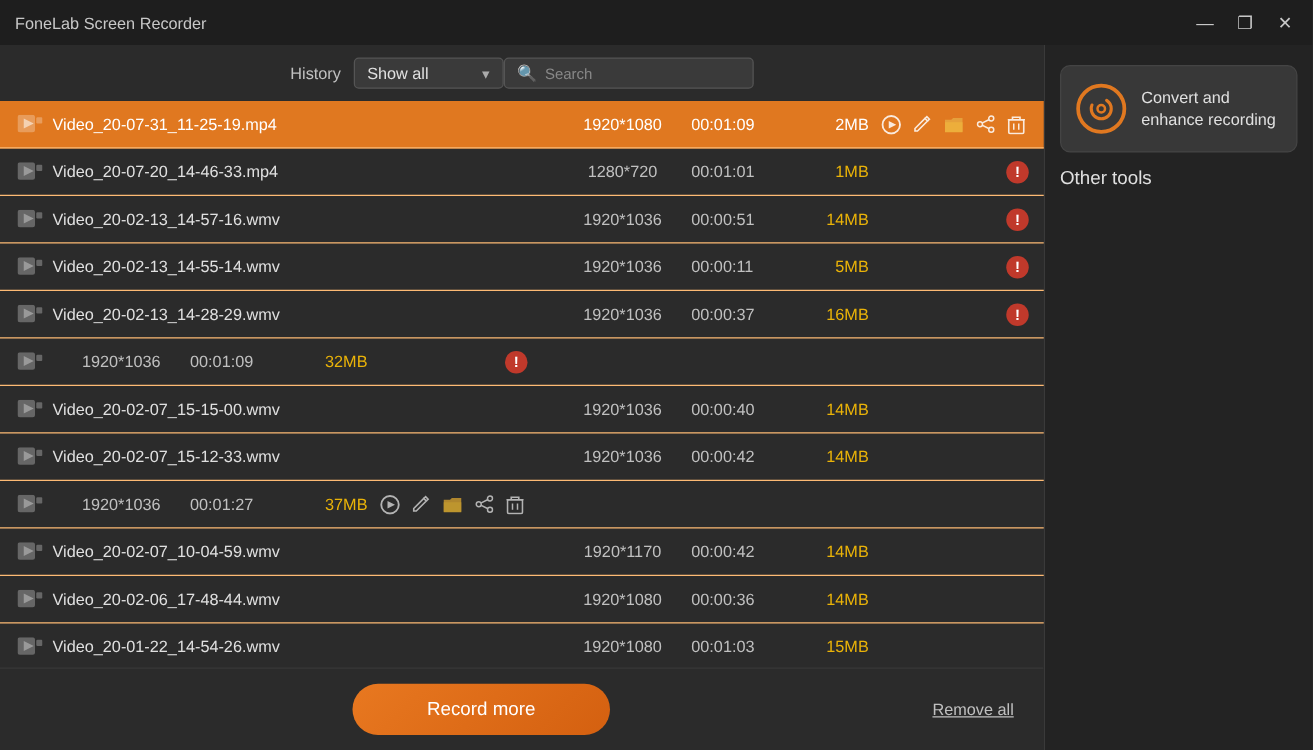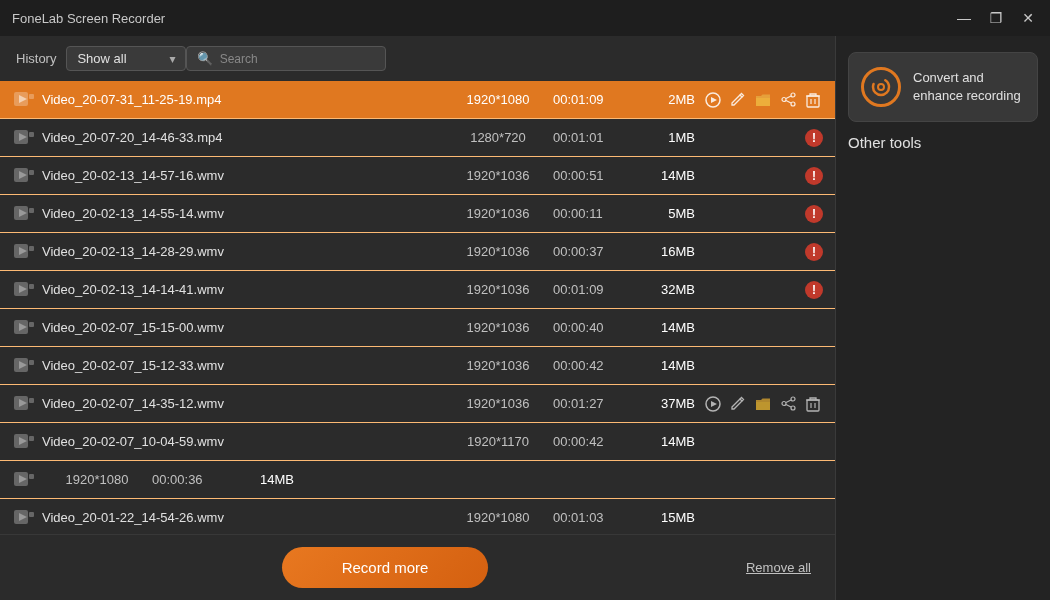--- a/index.html
+++ b/index.html
@@ -58,21 +58,21 @@
       flex: 1;
       display: flex;
       flex-direction: column;
       overflow: hidden;
     }
 
     
     #header-bar {
       display: flex;
       align-items: center;
-      justify-content: flex-start;
+      justify-content: center;
       padding: 10px 16px;
       background: #2b2b2b;
       flex-shrink: 0;
     }
     #history-section {
       display: flex;
       align-items: center;
       gap: 10px;
     }
     #history-label {
@@ -161,21 +161,21 @@
     }
     .row-duration {
       width: 90px;
       font-size: 13px;
       color: #c0c0c0;
     }
     .row-size {
       width: 60px;
       text-align: right;
       font-size: 13px;
-      color: #ffffff;
+      color: #eab308;
       padding-right: 8px;
     }
     .row-actions {
       width: 120px;
       display: flex;
       align-items: center;
       justify-content: flex-end;
       gap: 6px;
     }
     .action-btn {
@@ -427,21 +427,20 @@
           </div>
         </div>
         <div class="table-row">
           <div class="row-icon">
             <svg width="20" height="16" viewBox="0 0 20 16">
     <rect x="0" y="0" width="14" height="14" rx="2" fill="#666"></rect>
     <polygon points="5,3 5,11 13,7" fill="#999"></polygon>
     <rect x="15" y="2" width="5" height="5" rx="1" fill="#666"></rect>
   </svg>
           </div>
-          <div class="row-filename row-text">Video_20-02-13_14-14-41.wmv</div>
           <div class="row-resolution row-text">1920*1036</div>
           <div class="row-duration row-text">00:01:09</div>
           <div class="row-size row-text">32MB</div>
           <div class="row-actions">
             <div class="error-badge">!</div>
           </div>
         </div>
         <div class="table-row">
           <div class="row-icon">
             <svg width="20" height="16" viewBox="0 0 20 16">
@@ -471,21 +470,20 @@
           <div class="row-actions"></div>
         </div>
         <div class="table-row">
           <div class="row-icon">
             <svg width="20" height="16" viewBox="0 0 20 16">
     <rect x="0" y="0" width="14" height="14" rx="2" fill="#666"></rect>
     <polygon points="5,3 5,11 13,7" fill="#999"></polygon>
     <rect x="15" y="2" width="5" height="5" rx="1" fill="#666"></rect>
   </svg>
           </div>
-          <div class="row-filename row-text">Video_20-02-07_14-35-12.wmv</div>
           <div class="row-resolution row-text">1920*1036</div>
           <div class="row-duration row-text">00:01:27</div>
           <div class="row-size row-text">37MB</div>
           <div class="row-actions">
             <button class="action-btn">
               <svg width="16" height="16" viewBox="0 0 16 16">
                 <circle cx="8" cy="8" r="7" fill="none" stroke="#ccc" stroke-width="1.5"></circle>
                 <polygon points="6,5 12,8 6,11" fill="#ccc"></polygon>
               </svg>
             </button>
@@ -536,20 +534,21 @@
           <div class="row-actions"></div>
         </div>
         <div class="table-row">
           <div class="row-icon">
             <svg width="20" height="16" viewBox="0 0 20 16">
     <rect x="0" y="0" width="14" height="14" rx="2" fill="#666"></rect>
     <polygon points="5,3 5,11 13,7" fill="#999"></polygon>
     <rect x="15" y="2" width="5" height="5" rx="1" fill="#666"></rect>
   </svg>
           </div>
+          <div class="row-filename row-text">Video_20-02-06_17-48-44.wmv</div>
           <div class="row-resolution row-text">1920*1080</div>
           <div class="row-duration row-text">00:00:36</div>
           <div class="row-size row-text">14MB</div>
           <div class="row-actions"></div>
         </div>
         <div class="table-row">
           <div class="row-icon">
             <svg width="20" height="16" viewBox="0 0 20 16">
     <rect x="0" y="0" width="14" height="14" rx="2" fill="#666"></rect>
     <polygon points="5,3 5,11 13,7" fill="#999"></polygon>

